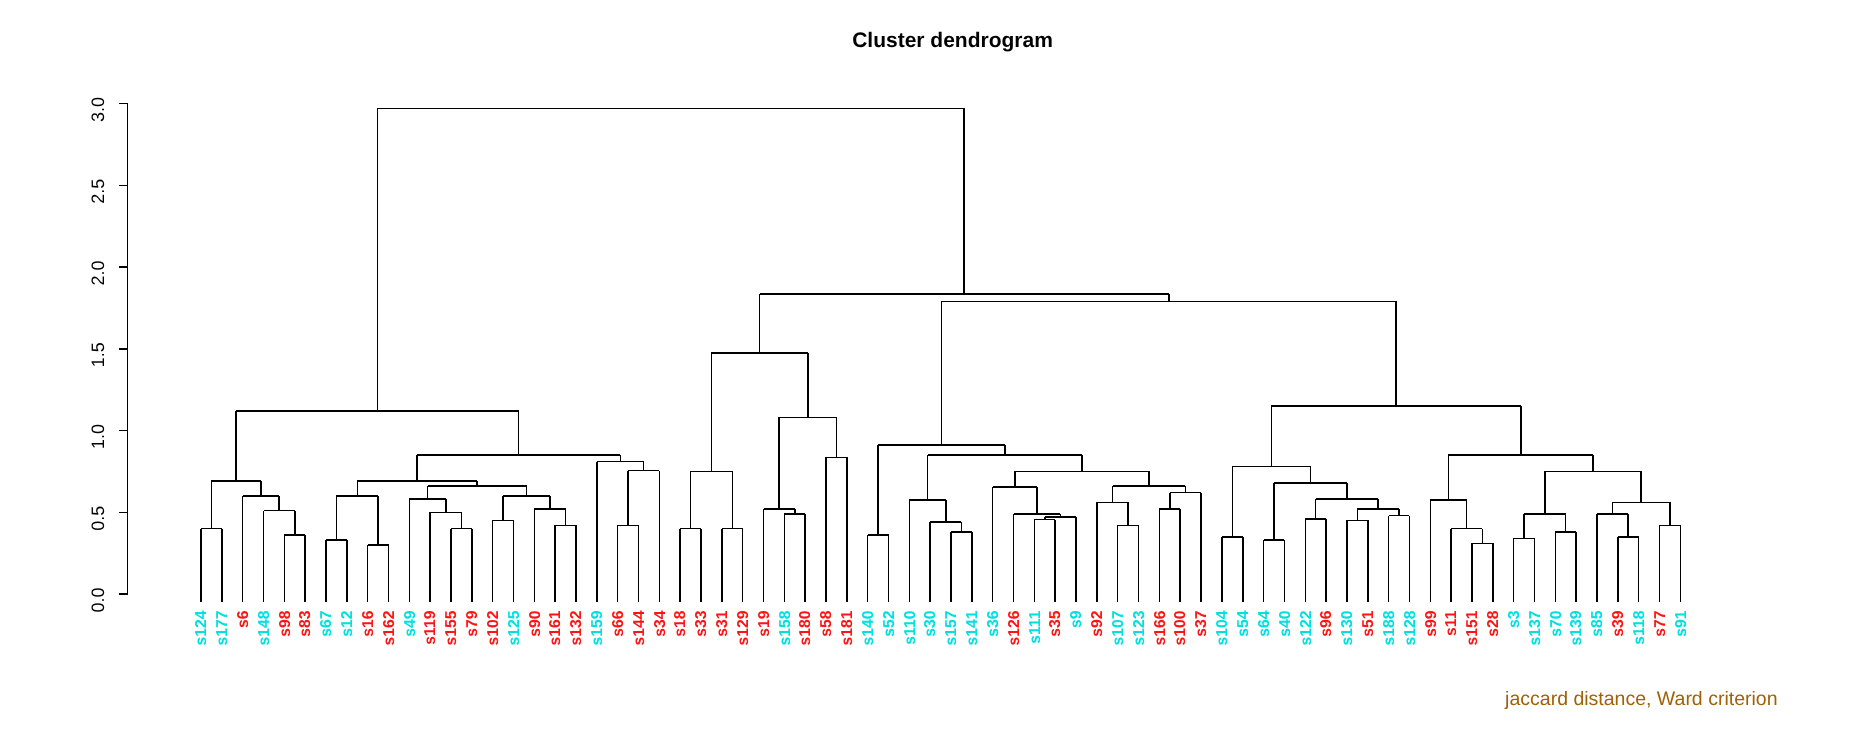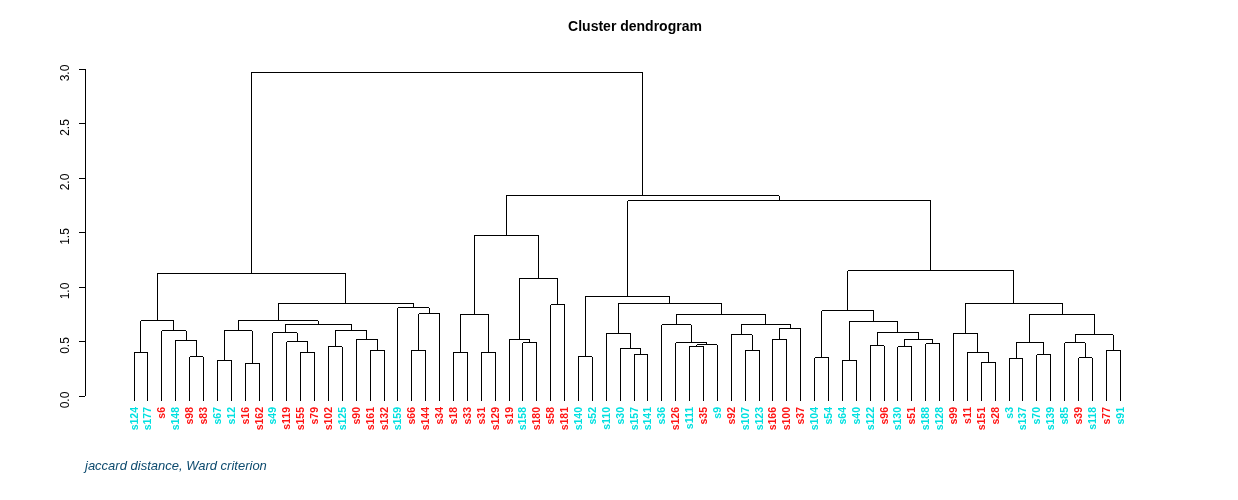--- a/index.html
+++ b/index.html
@@ -1,21 +1,21 @@
 <!DOCTYPE html>
 <html><head>
 <meta charset="utf-8">
 <style>
   html,body{margin:0;padding:0;background:#ffffff;}
   .figure{position:relative;width:1208px;height:500px;background:#ffffff;overflow:hidden;
           font-family:"Liberation Sans", sans-serif;}
   .chart-title{position:absolute;top:18px;left:85px;width:1100px;text-align:center;
                font-size:14px;font-weight:bold;color:#000;}
-  .x-axis-label{position:absolute;top:458px;left:85px;width:1100px;text-align:left;
-                font-size:13px;color:#0c4a6e;font-style:italic;}
+  .x-axis-label{position:absolute;top:458px;left:85px;width:1100px;text-align:right;
+                font-size:13px;color:#a16207;}
   svg text{font-family:"Liberation Sans", sans-serif;}
 </style>
 </head>
 <body>
 
 <div class="figure">
   <div class="chart-title">Cluster dendrogram</div>
   <svg id="plot" width="1238" height="500" viewBox="0 0 1238 500" style="position:absolute;left:0;top:0;">
       <line x1="85" y1="69" x2="85" y2="396" stroke="#000000" stroke-width="1" shape-rendering="crispEdges"></line>
       <line x1="79" y1="396" x2="85" y2="396" stroke="#000000" stroke-width="1" shape-rendering="crispEdges"></line>

